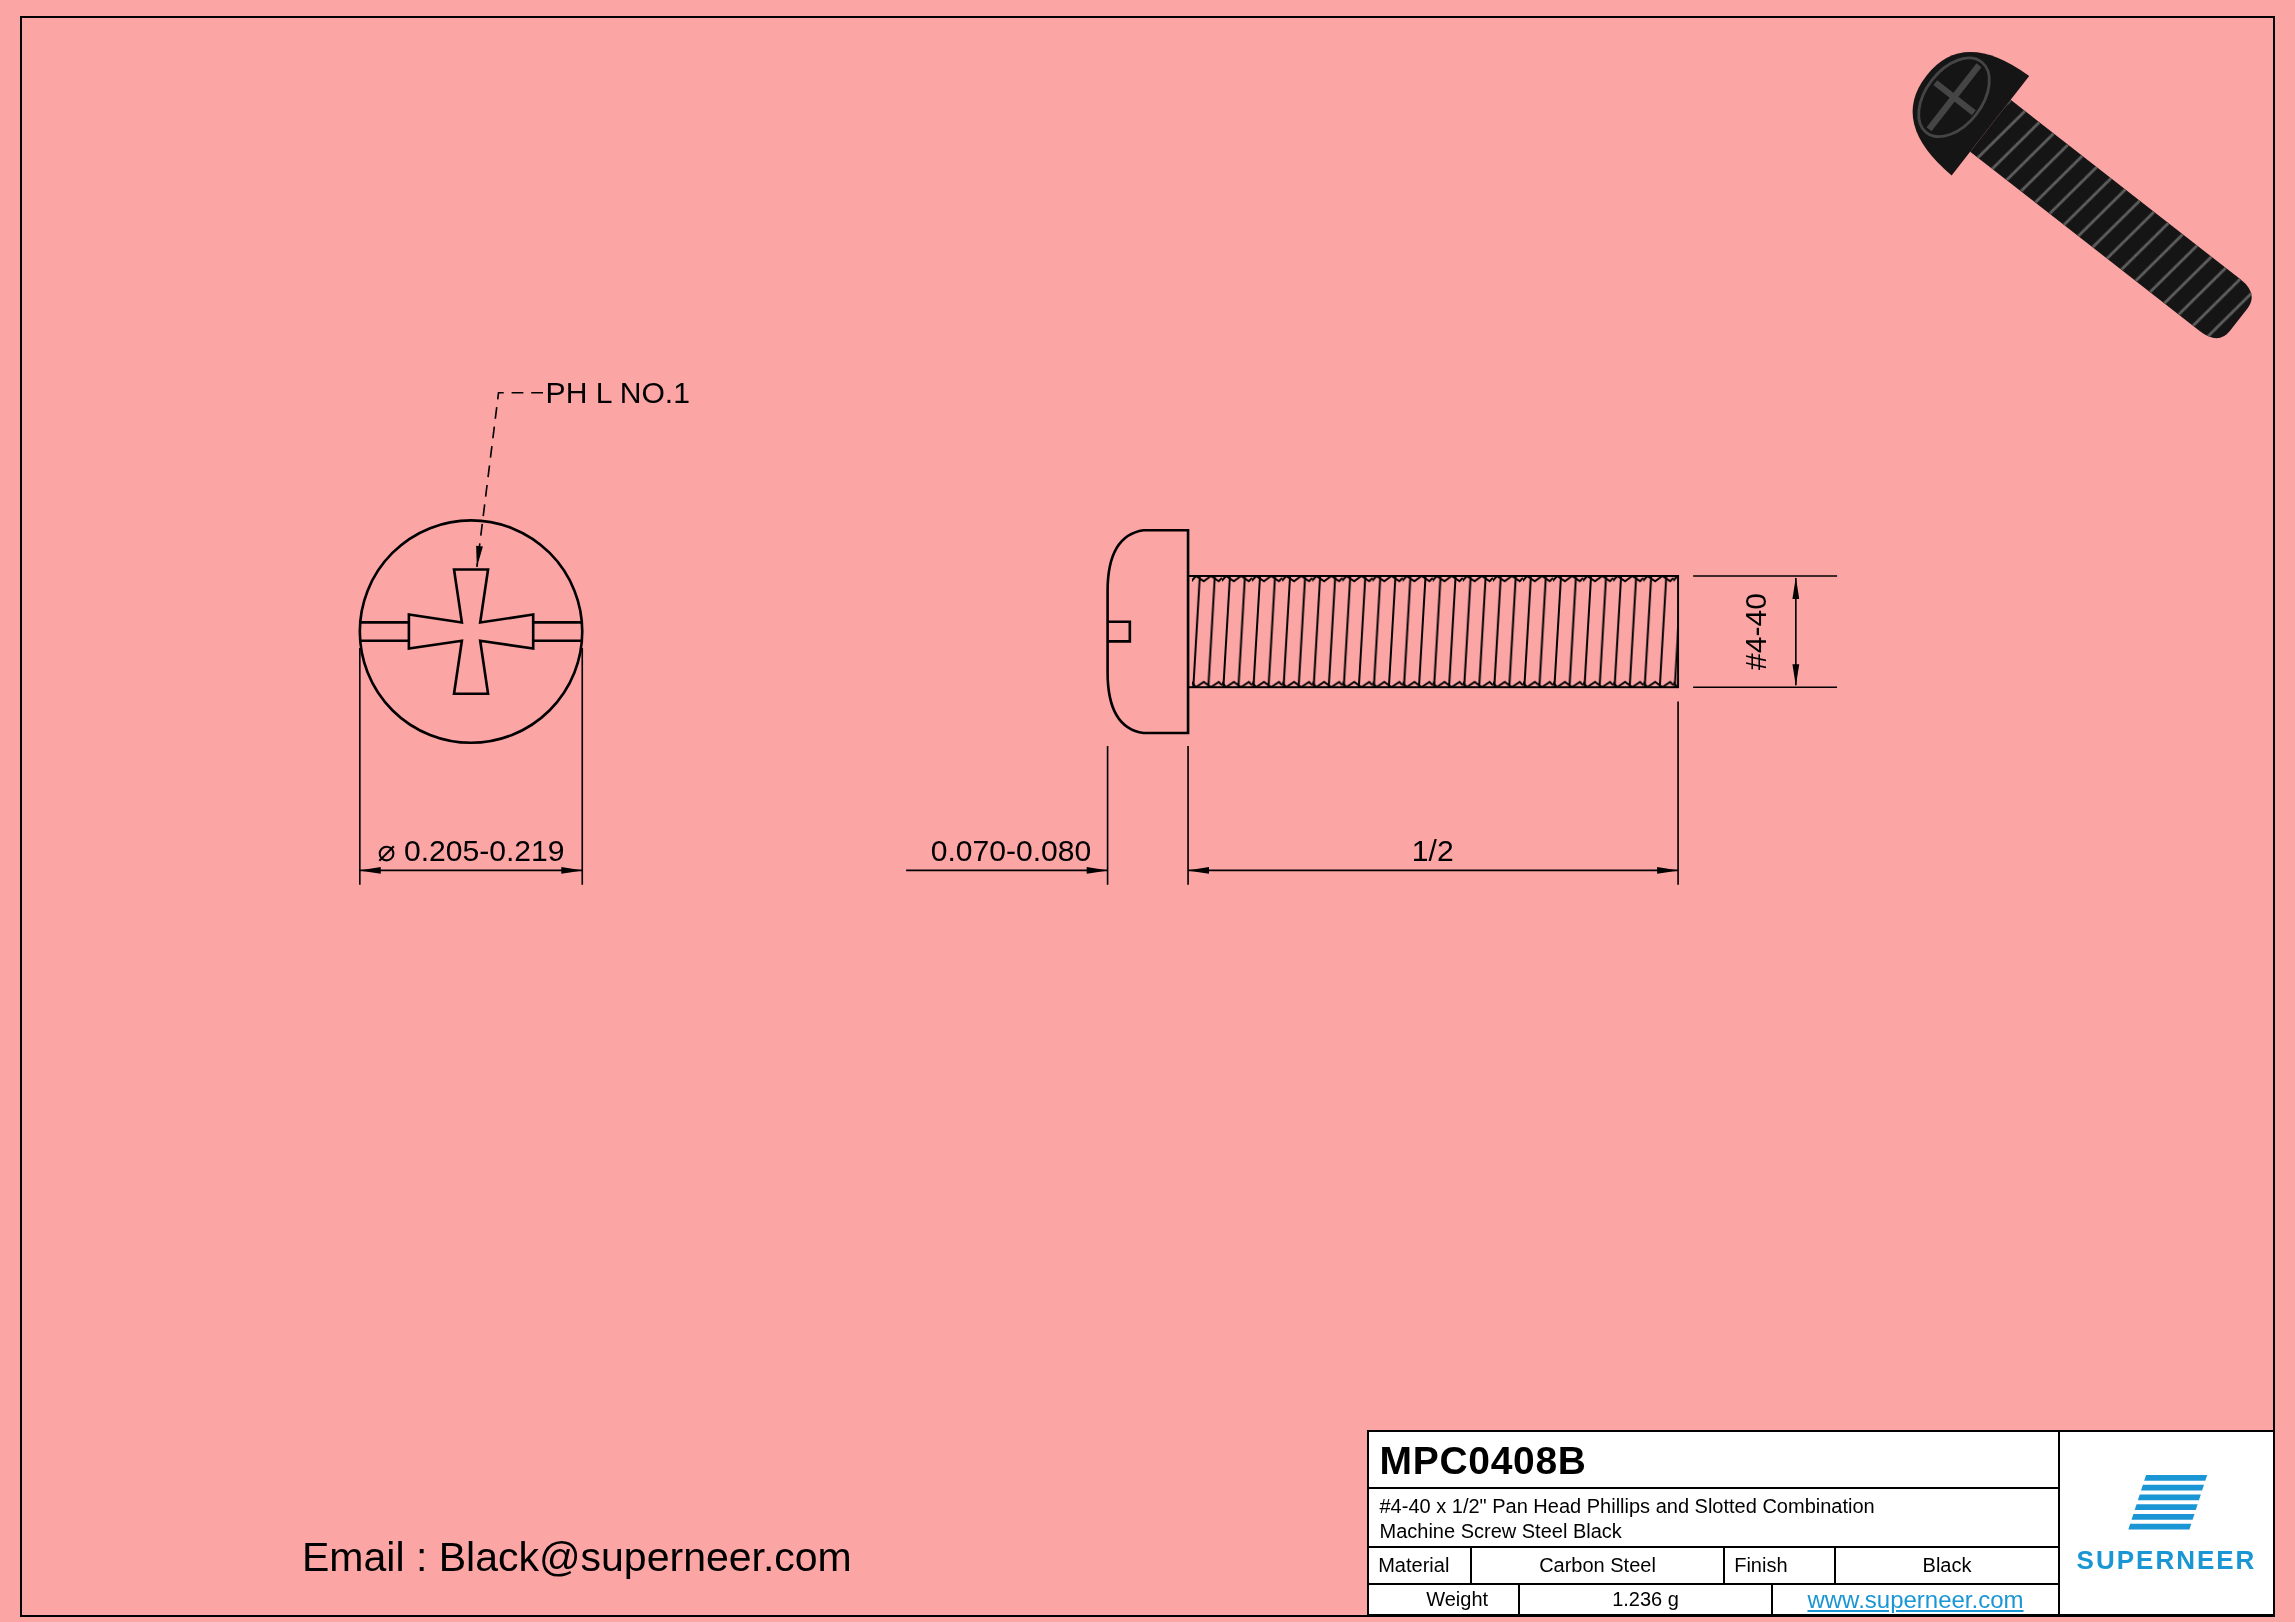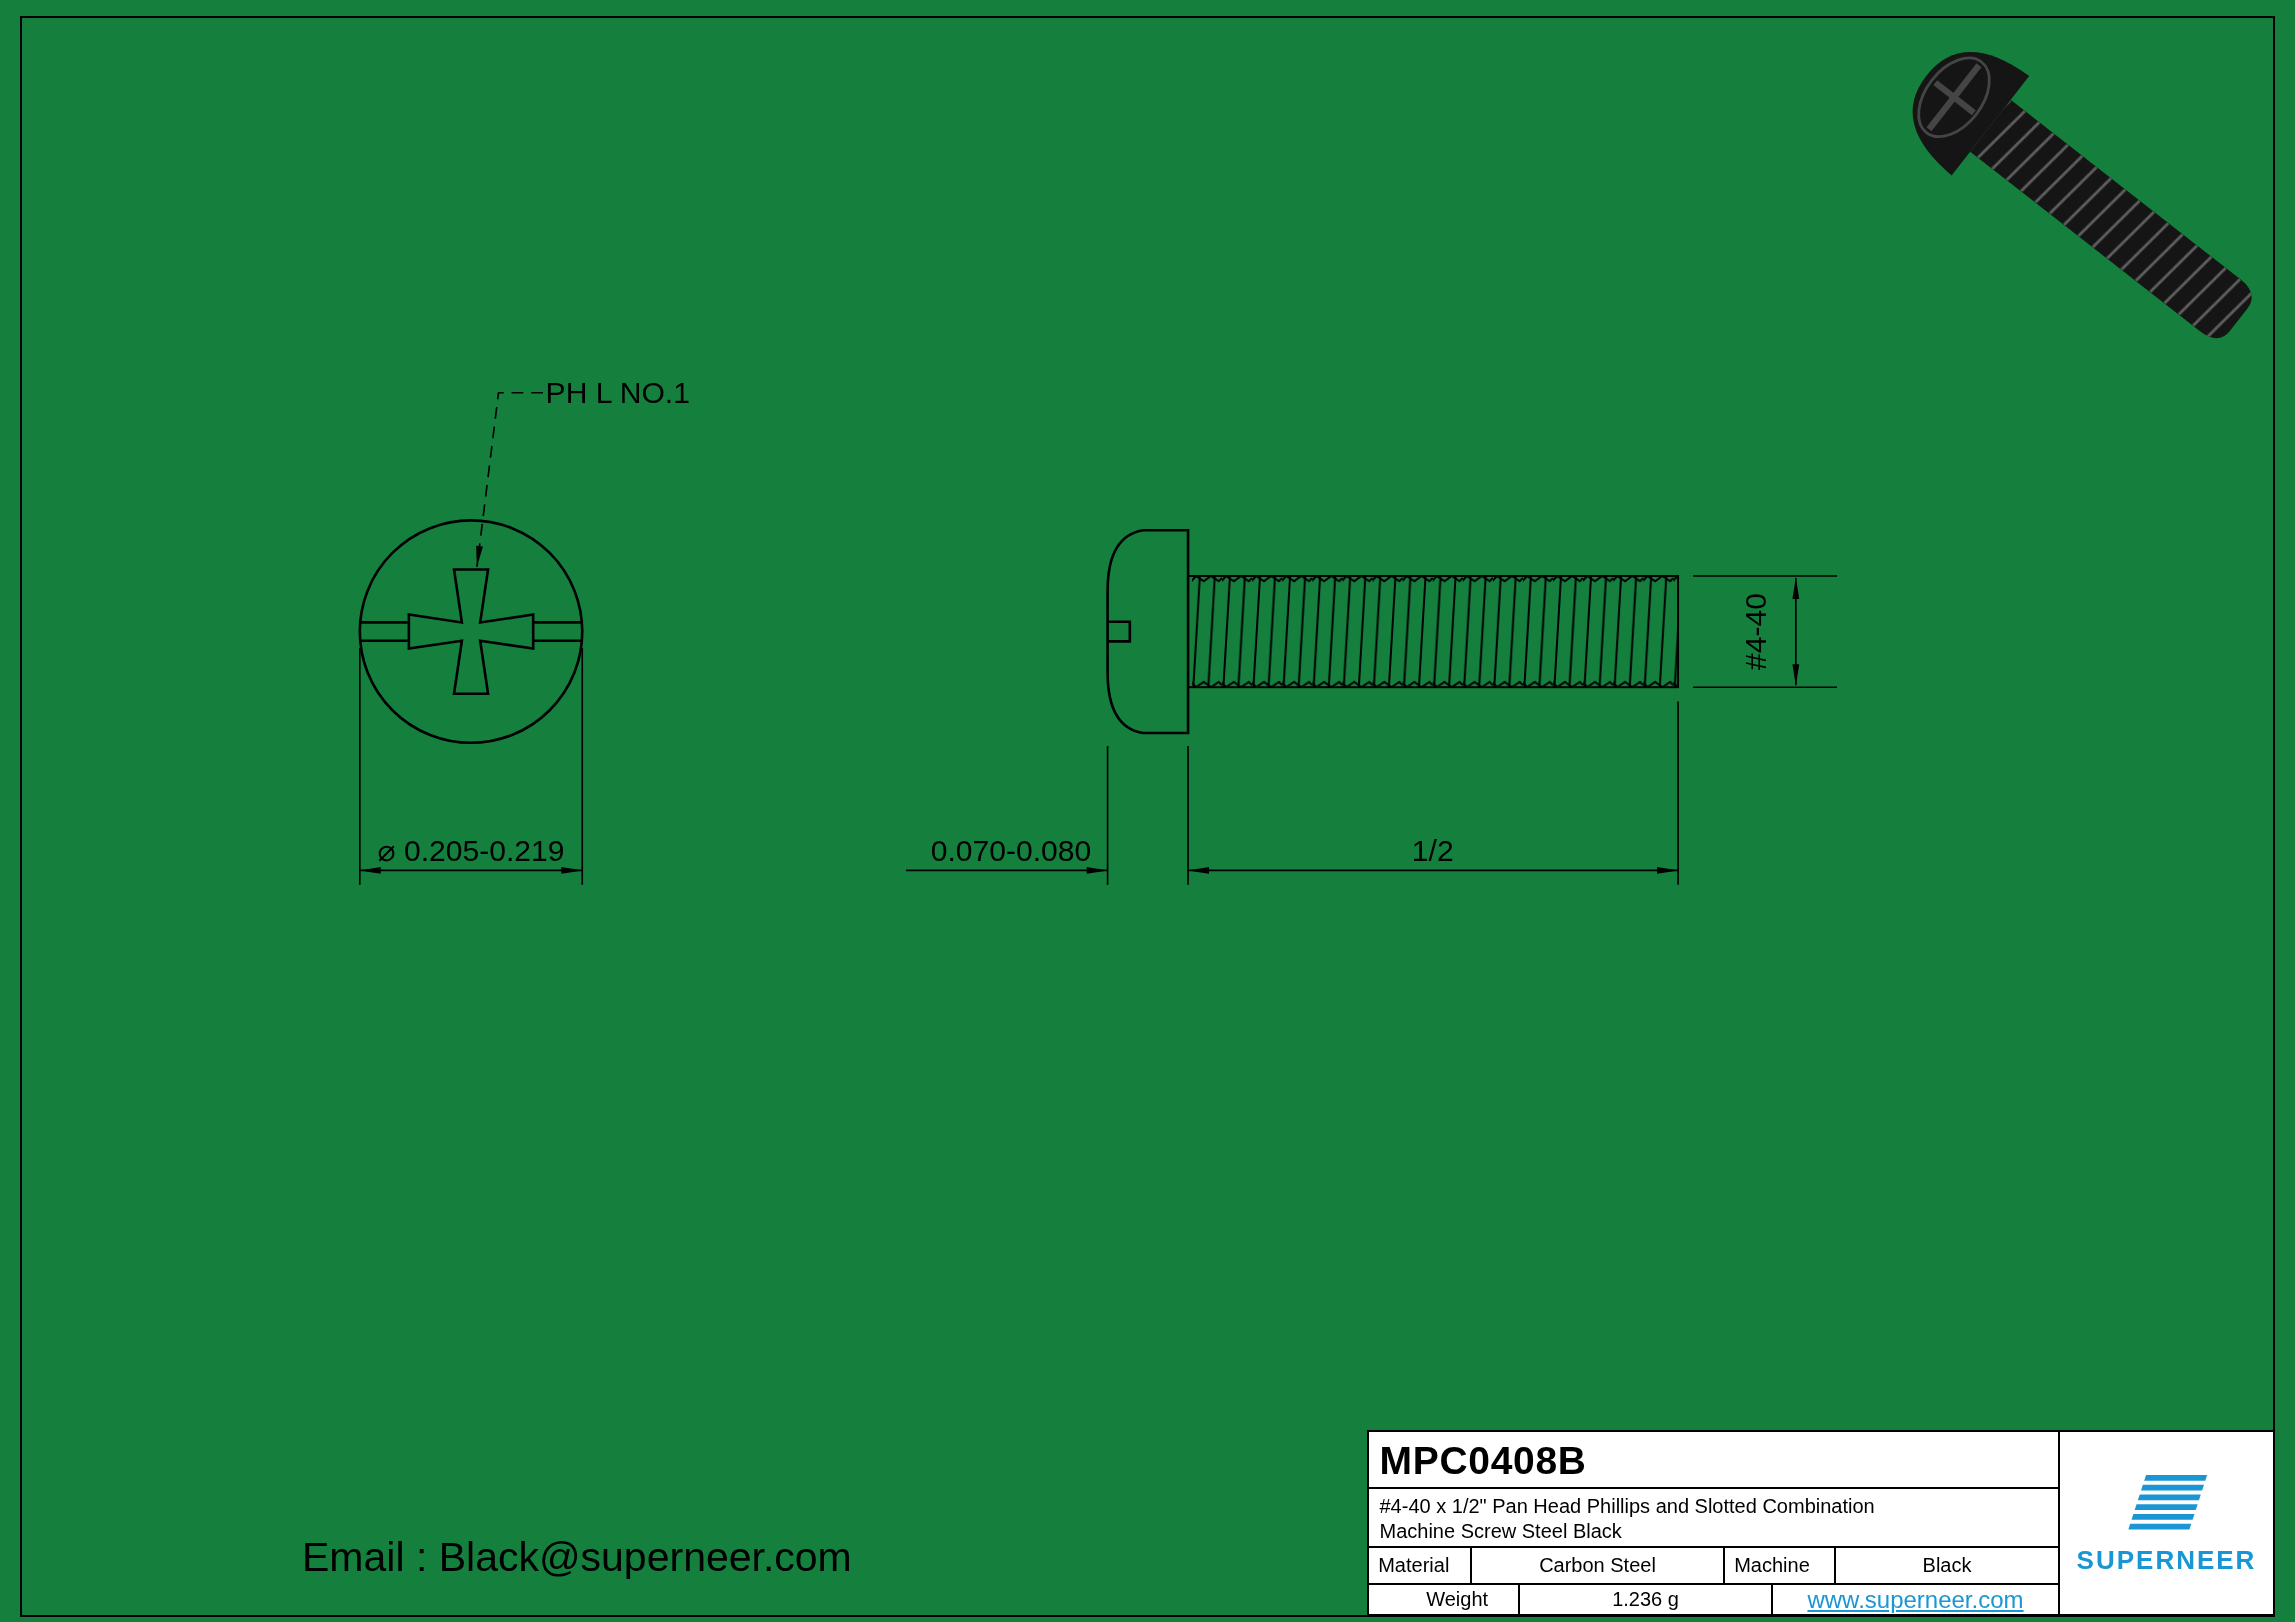--- a/index.html
+++ b/index.html
@@ -1,16 +1,16 @@
 <!DOCTYPE html>
 <html style="font-size:10.5px"><head>
 <meta charset="utf-8">
 <style>
   html,body{margin:0;padding:0;background:#fff;}
-  #page{position:relative;width:2295px;height:1623px;background:#15803d;
+  #page{position:relative;width:2295px;height:1623px;background:#fca5a5;
         font-family:"Liberation Sans",sans-serif;overflow:hidden;color:#000;}
   .frame{position:absolute;left:19.6px;top:16.4px;width:2255px;height:1601px;
          border:2px solid #000;box-sizing:border-box;}
   svg.drawing{position:absolute;left:0;top:0;}
   .dimtext{font-size:46px;fill:#000;font-family:"Liberation Sans",sans-serif;}
   .email{position:absolute;left:302px;top:1534px;font-size:41px;color:#000;}
   
   .title-block{position:absolute;left:1367px;top:1430px;width:908px;height:186px;
                border:2px solid #000;box-sizing:border-box;display:flex;background:#fff;justify-content:space-between;}
   .tb-main{width:691px;display:flex;flex-direction:column;border-right:2px solid #000;box-sizing:border-box;}
@@ -97,21 +97,21 @@
 
   <div class="email">Email : Black@superneer.com</div>
 
   <div class="title-block">
     <div class="tb-main">
       <div class="tb-part">MPC0408B</div>
       <div class="tb-desc">#4-40 x 1/2" Pan Head Phillips and Slotted Combination Machine Screw Steel Black</div>
       <div class="tb-row">
         <div class="tb-cell label bordered">Material</div>
         <div class="tb-cell value bordered">Carbon Steel</div>
-        <div class="tb-cell label bordered">Machine</div>
+        <div class="tb-cell label bordered">Finish</div>
         <div class="tb-cell value">Black</div>
       </div>
       <div class="tb-row last">
         <div class="tb-cell label bordered">Weight</div>
         <div class="tb-cell value bordered">1.236 g</div>
         <div class="tb-cell website">
           <a href="#">www.superneer.com</a>
         </div>
       </div>
     </div>

